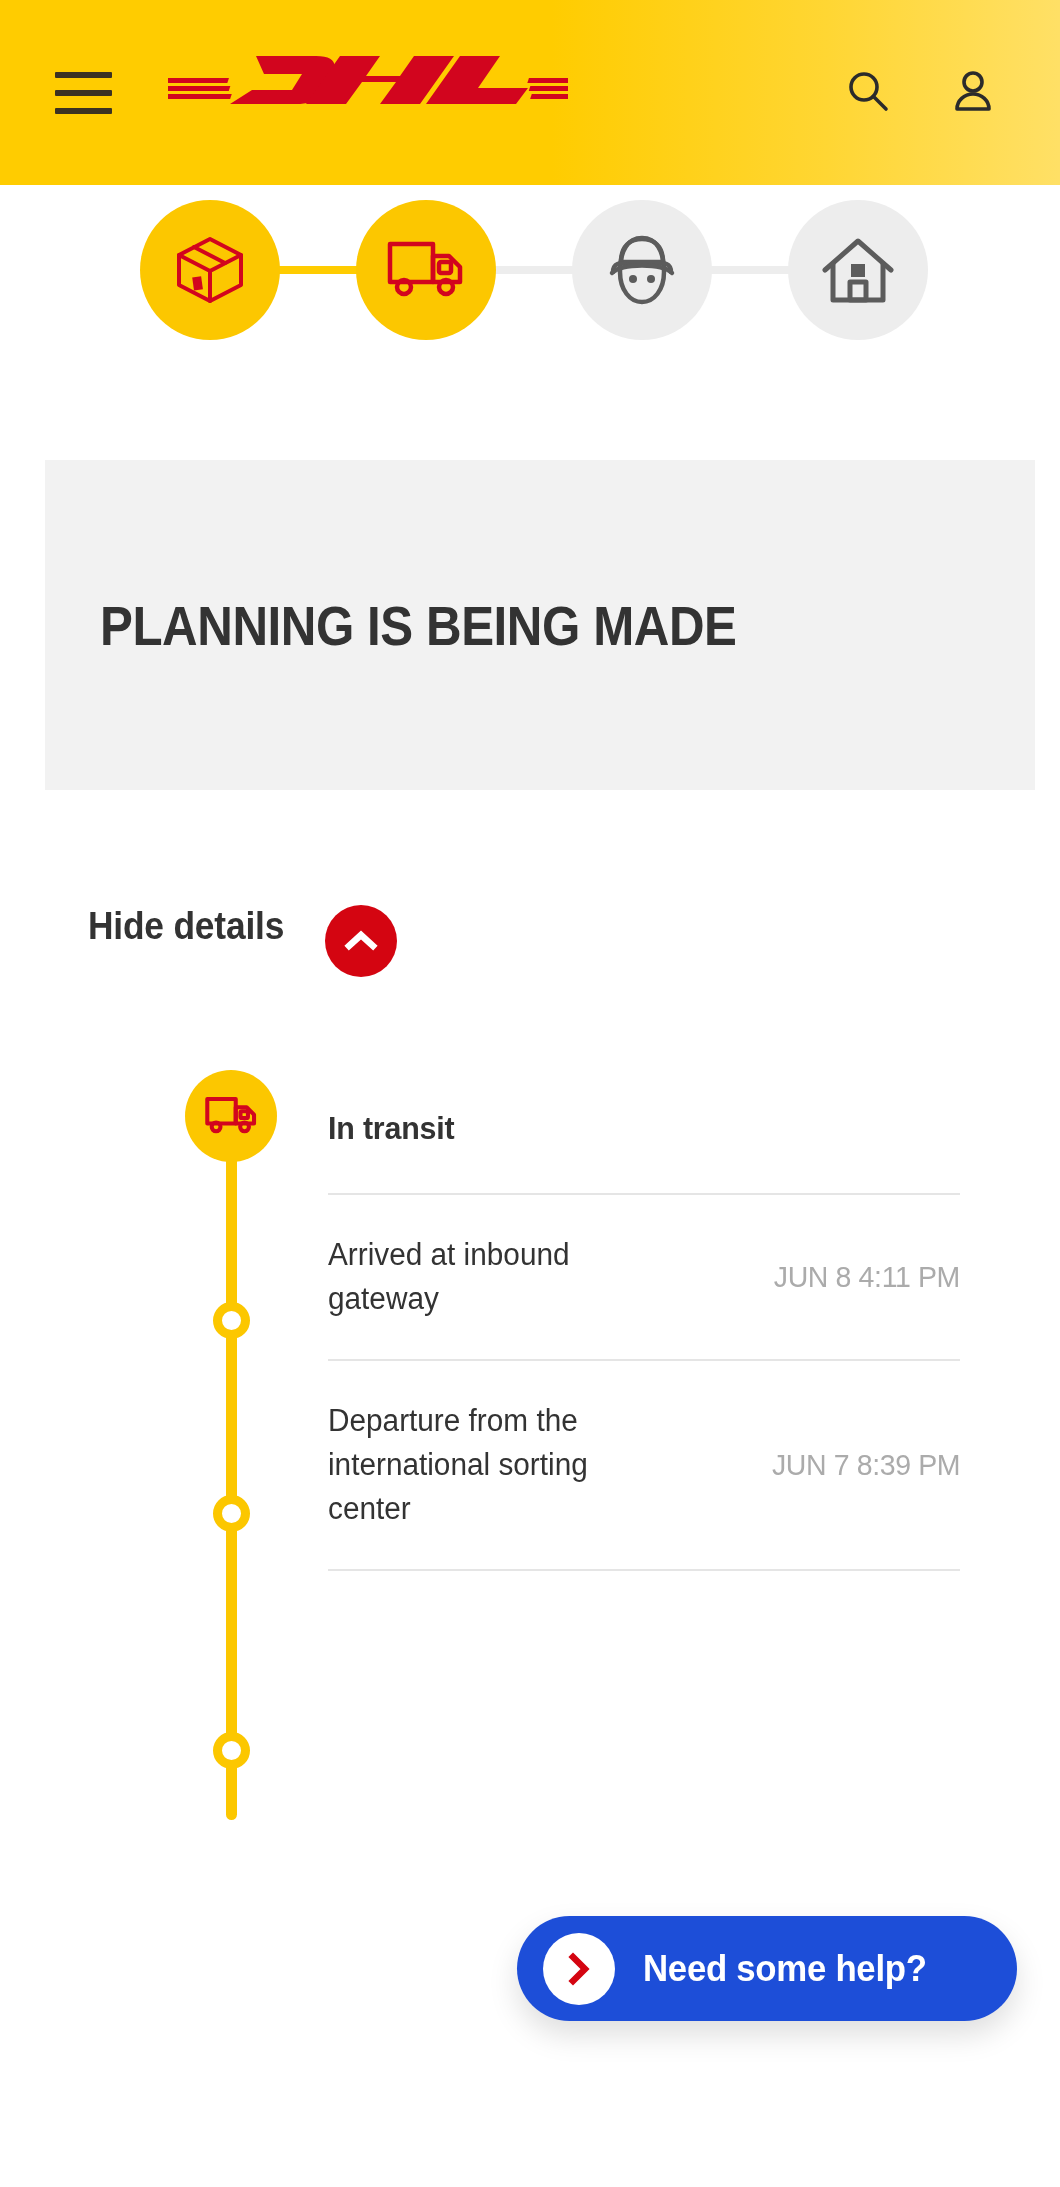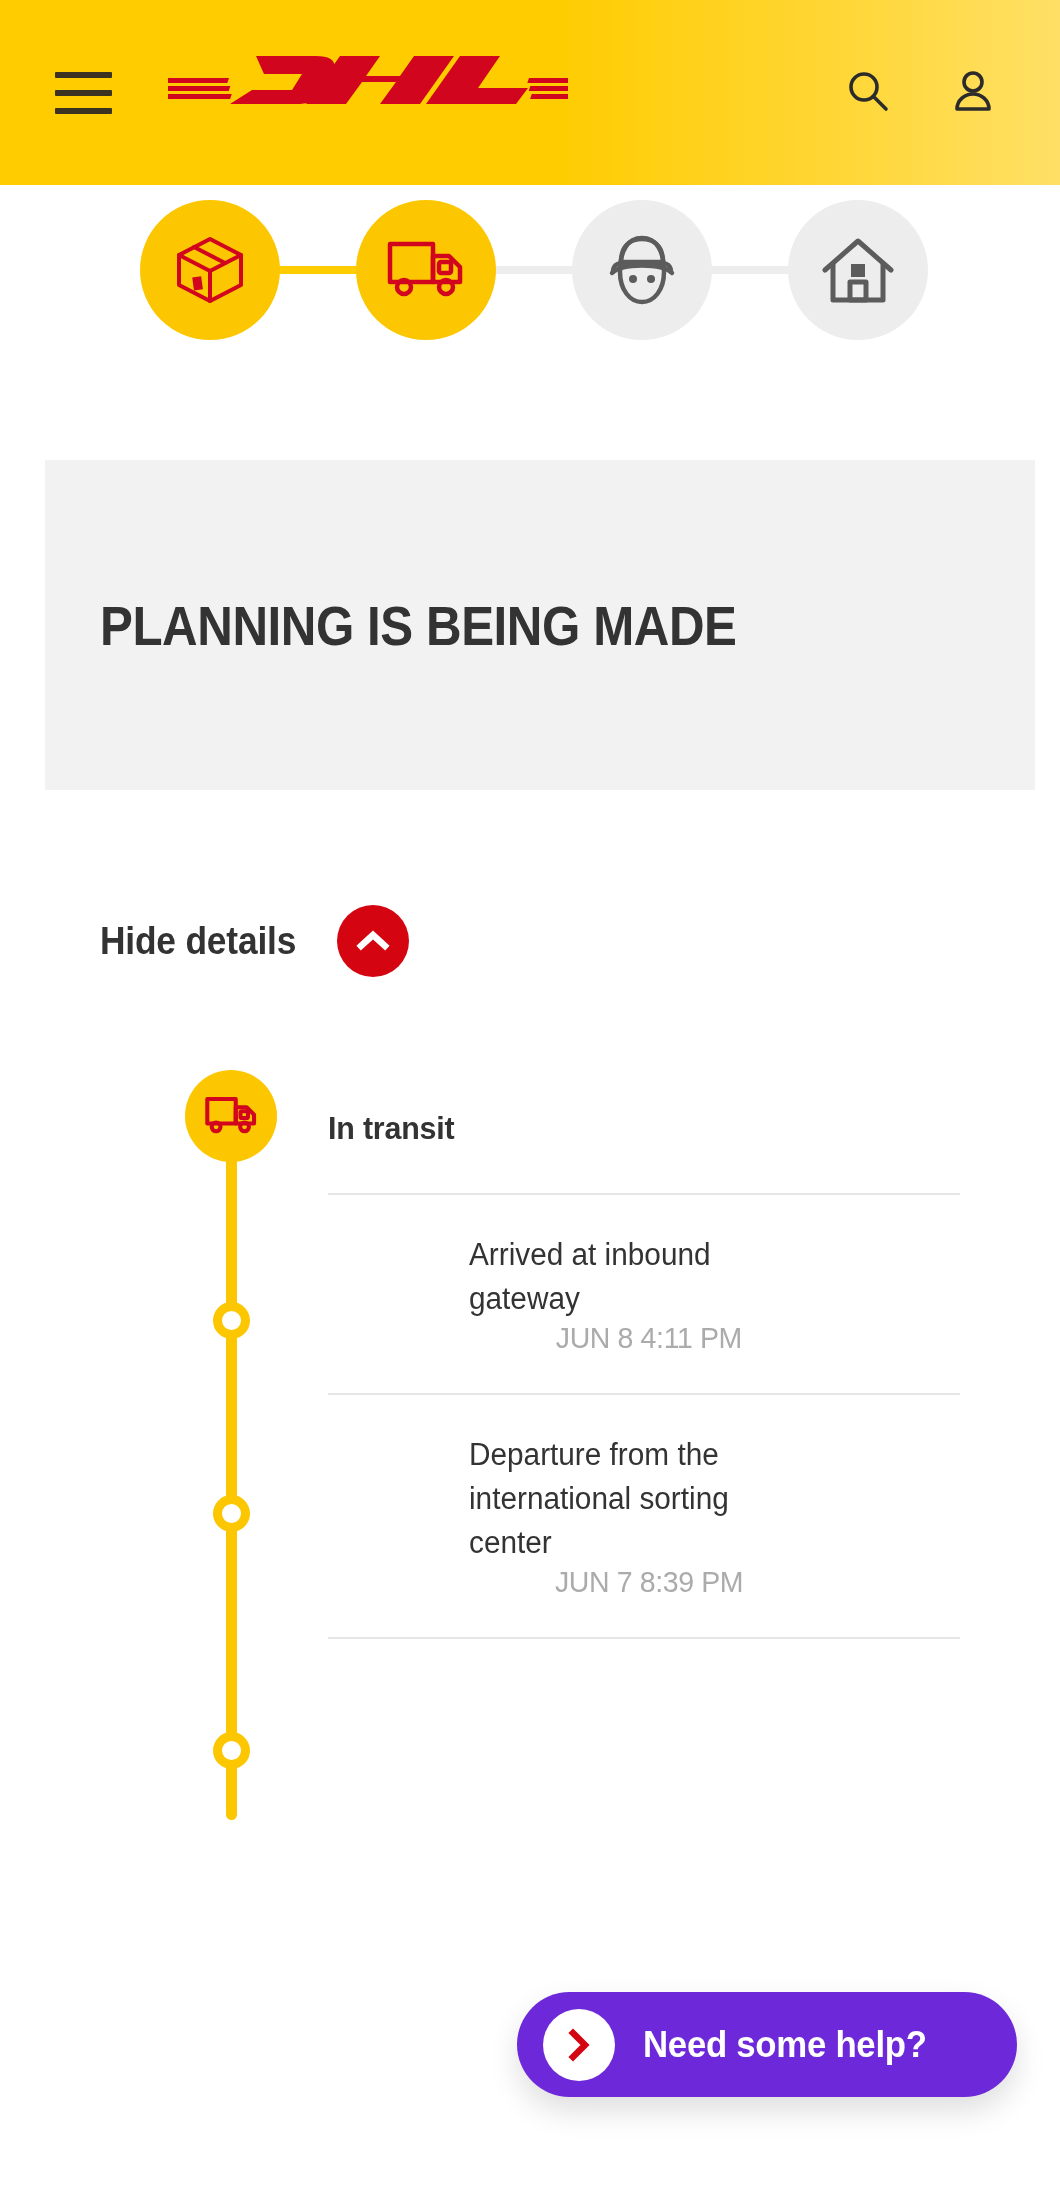--- a/index.html
+++ b/index.html
@@ -104,23 +104,23 @@
     color: #333333;
     letter-spacing: -0.5px;
     transform: scaleX(0.88);
     transform-origin: left center;
     white-space: nowrap;
   }
 
   
   .hide-details {
     position: absolute;
-    left: 100px; top: 905px;
-    display: flex;
-    align-items: center;
+    left: 88px; top: 905px;
+    display: flex;
+    align-items: flex-start;
     cursor: pointer;
   }
   .hide-details-label {
     font-size: 38px;
     font-weight: bold;
     color: #333333;
     letter-spacing: -0.2px;
     transform: scaleX(0.93);
     transform-origin: left center;
     white-space: nowrap;
@@ -188,21 +188,20 @@
     transform: scaleX(0.95);
     transform-origin: left center;
   }
   .tl-row {
     display: flex;
     align-items: center;
     justify-content: space-between;
     border-top: 2px solid #E5E5E5;
     padding: 38px 0 38px 0;
     min-height: 140px;
-    flex-direction: column;
   }
   .tl-row:last-child { border-bottom: 2px solid #E5E5E5; }
   .tl-desc {
     font-size: 31px;
     line-height: 1.42;
     color: #333333;
     width: 350px;
     font-weight: normal;
     transform: scaleX(0.96);
     transform-origin: left center;
@@ -214,23 +213,23 @@
     text-align: right;
     font-weight: normal;
     letter-spacing: -0.4px;
     transform: scaleX(0.95);
     transform-origin: right center;
   }
 
   
   .help-btn {
     position: absolute;
-    left: 517px; top: 1992px;
+    left: 517px; top: 1916px;
     width: 500px; height: 105px;
-    background: #6d28d9;
+    background: #1d4ed8;
     border-radius: 53px;
     display: flex;
     align-items: center;
     box-shadow: 0 14px 30px rgba(0,0,0,0.13);
     cursor: pointer;
   }
   .help-arrow-circle {
     margin-left: 26px;
     width: 72px; height: 72px;
     border-radius: 50%;

